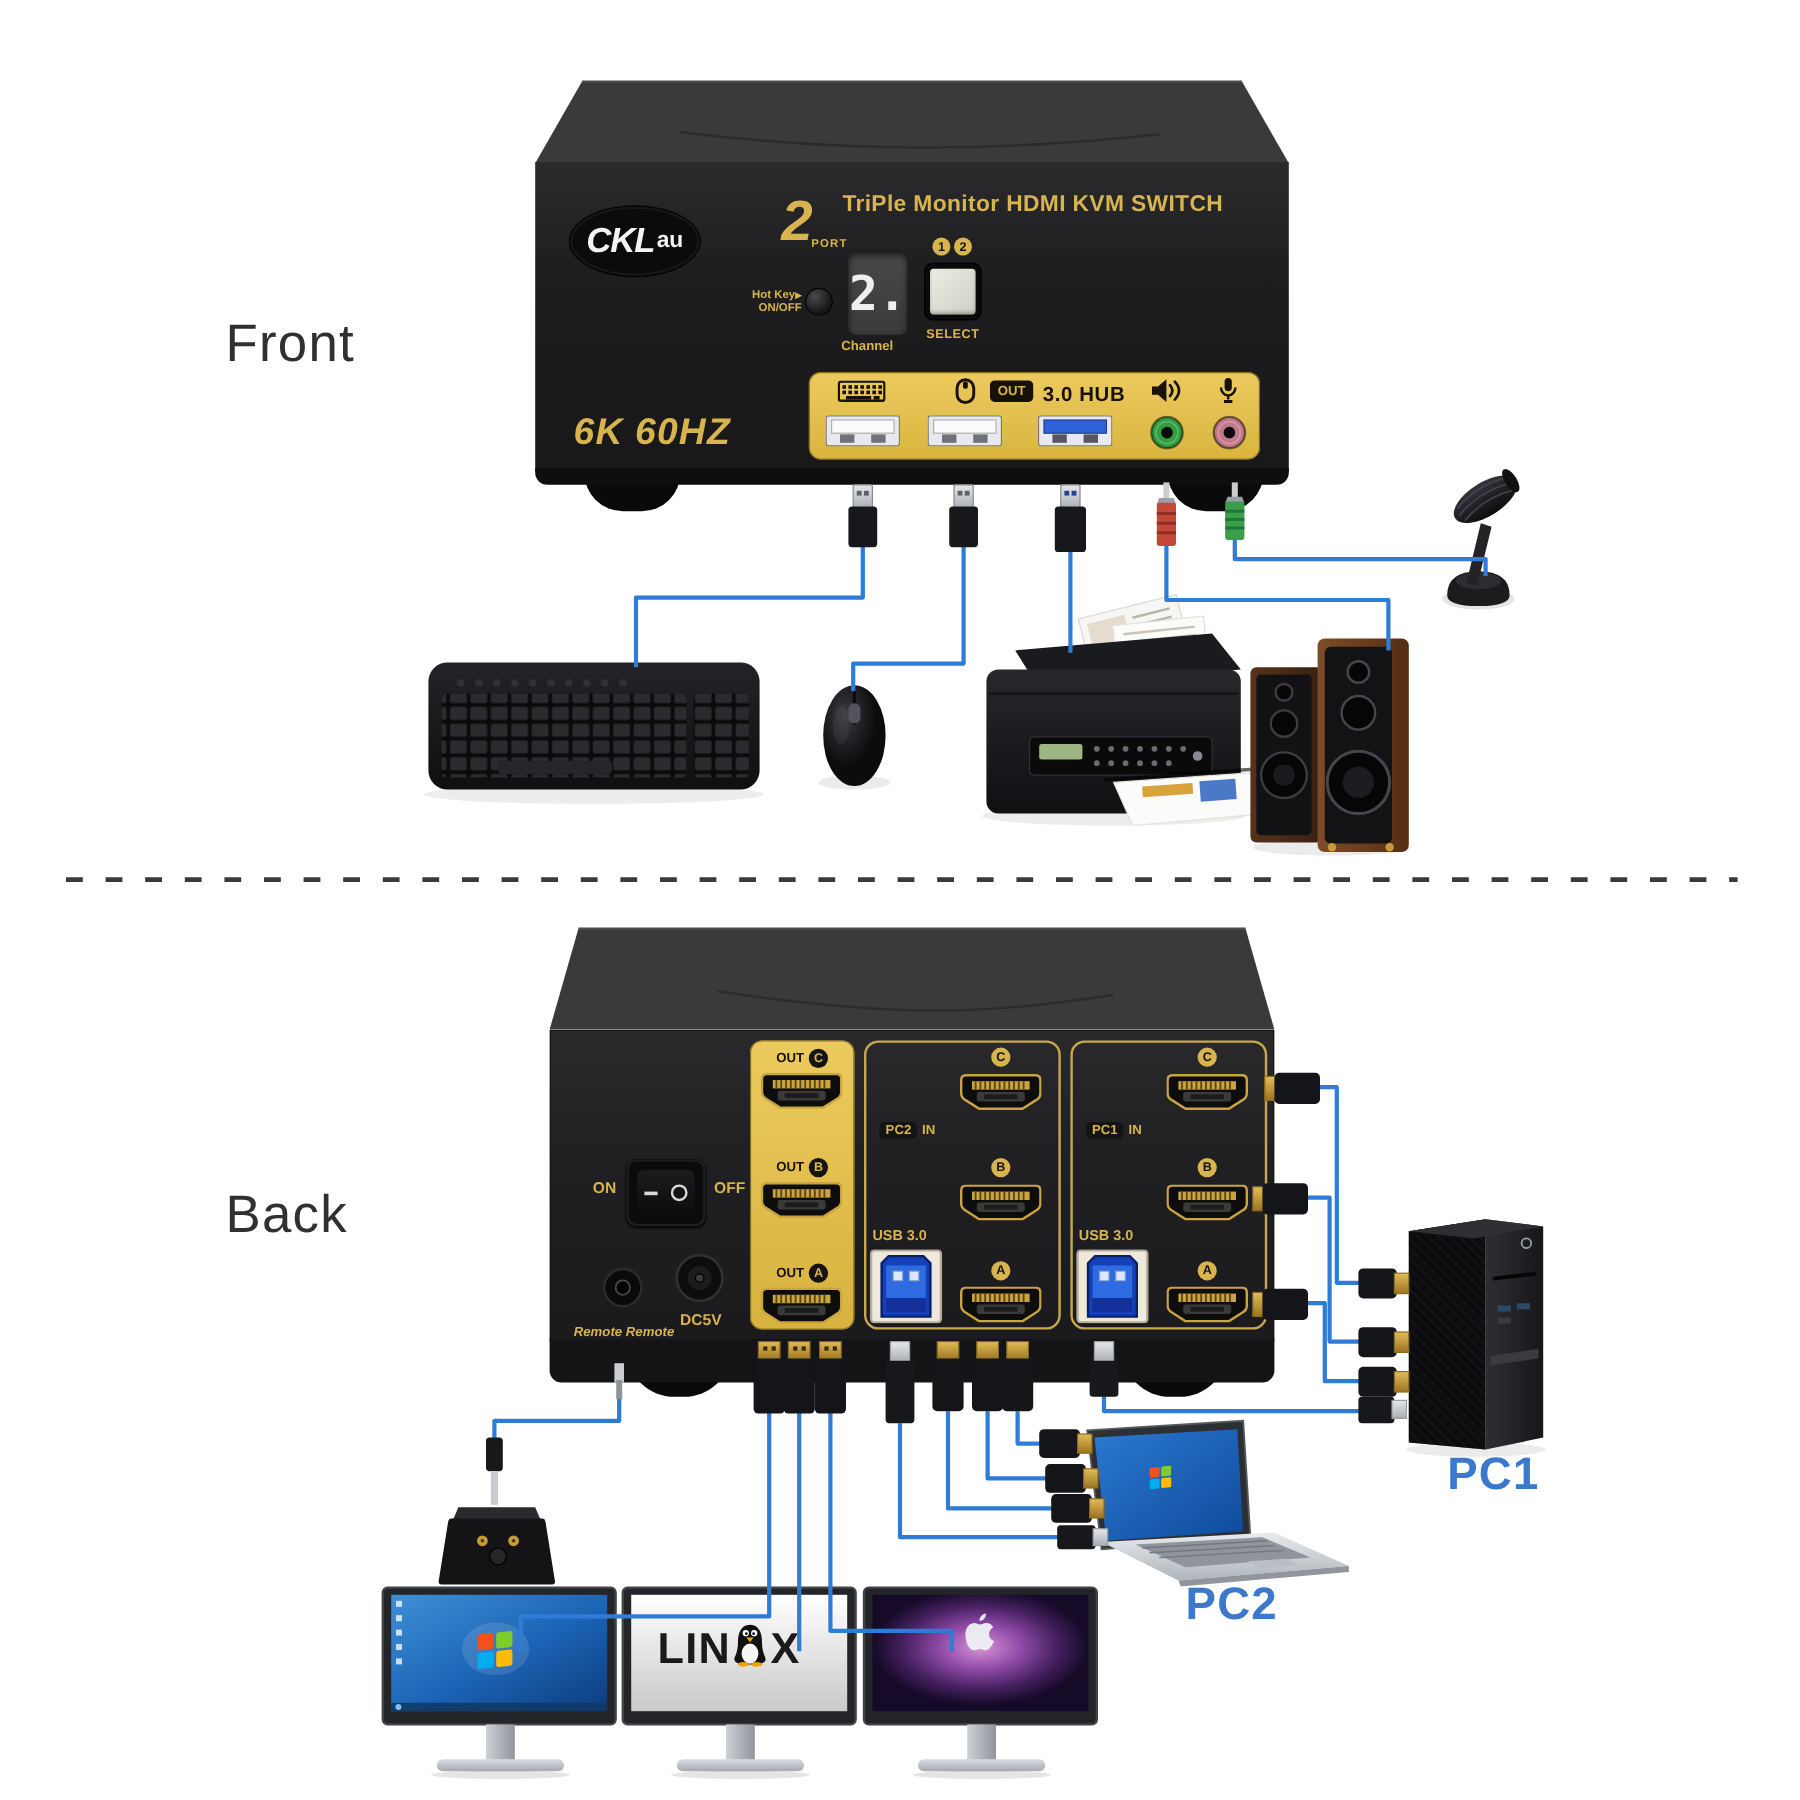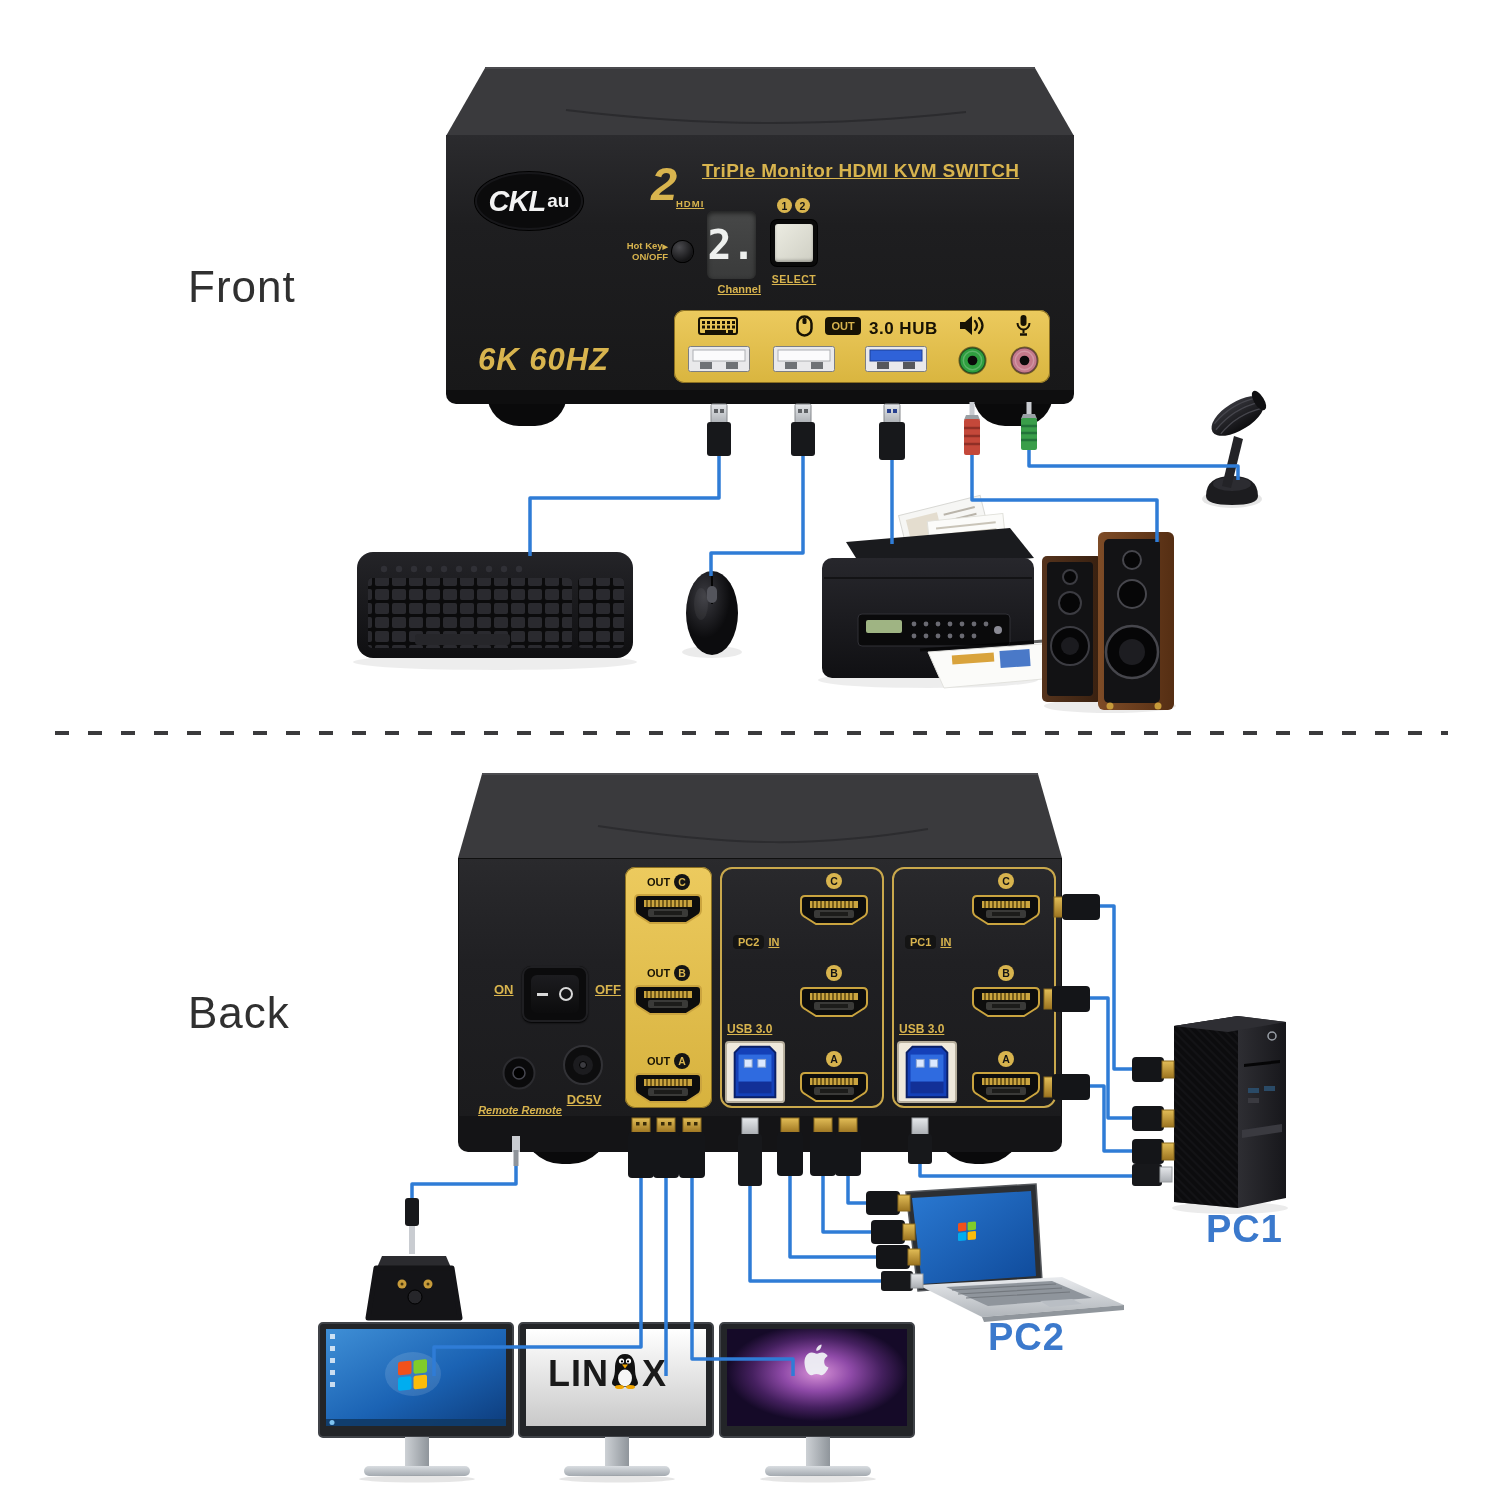--- a/index.html
+++ b/index.html
@@ -12,21 +12,21 @@
 
   
   .device{z-index:2;}
   .face-front{background:linear-gradient(#2b2b2e, #1e1e20 35%, #181819);}
   .face-back{background:linear-gradient(#2a2a2d, #202023 40%, #1b1b1d);
              box-shadow:inset 0 0 0 1px #101010;}
   .boxlip{background:#0e0e0f;border-radius:0 0 10px 10px;}
   .foot{background:#0a0a0b;border-radius:0 0 40px 40px;z-index:1;}
 
   .gold{color:#d8b44e;}
-  .goldb{color:#d8b44e;font-weight:bold;text-decoration:underline;}
+  .goldb{color:#d8b44e;font-weight:bold;}
   .strip{background:linear-gradient(#ecca5e,#d9b53f);border-radius:10px;
          box-shadow:inset 0 0 0 1px #8a6f22;}
   .blackb{color:#171204;font-weight:bold;}
 
   .out-badge{background:#171204;color:#d8b44e;font-weight:bold;font-size:11px;
              border-radius:4px;display:flex;align-items:center;justify-content:center;}
   .lc{width:16px;height:16px;border-radius:50%;font-size:10.5px;font-weight:bold;
       display:inline-flex;align-items:center;justify-content:center;}
   .lc-gold{background:#d8b44e;color:#141414;}
   .lc-black{background:#141414;color:#d8b44e;}
@@ -388,31 +388,31 @@
     </svg>
     <div class="a face-front" style="left:0;top:71px;width:628px;height:258px;"></div>
     <div class="a boxlip" style="left:0;top:326px;width:628px;height:14px;"></div>
 
     <div class="a logo" style="left:29px;top:108px;width:108px;height:58px;">
       <span class="b1">CKL</span>
       <span class="b2">au</span>
     </div>
 
     <div class="a gold" style="left:205px;top:92px;font-size:47px;font-style:italic;font-weight:bold;">2</div>
-    <div class="a goldb" style="left:230px;top:134px;font-size:9.5px;letter-spacing:1px;">HDMI</div>
+    <div class="a goldb" style="left:230px;top:134px;font-size:9.5px;letter-spacing:1px;">PORT</div>
     <div class="a goldb" style="left:256px;top:96px;width:345px;font-size:19px;letter-spacing:0.3px;">TriPle Monitor HDMI KVM SWITCH</div>
 
     <div class="a" style="left:156px;top:176px;width:66px;text-align:right;font-size:9.5px;font-weight:bold;line-height:1.2;color:#d8b44e;">
       <span>Hot Key</span><span style="font-size:7px;">▶</span><br>
       <span>ON/OFF</span>
     </div>
     <div class="a btn-round" style="left:226px;top:177px;width:21px;height:21px;"></div>
 
     <div class="a display7" style="left:261px;top:147px;width:49px;height:68px;font-size:40px;">2.</div>
-    <div class="a goldb" style="left:255px;top:219px;width:60px;text-align:right;font-size:11px;">Channel</div>
+    <div class="a goldb" style="left:255px;top:219px;width:60px;text-align:left;font-size:11px;">Channel</div>
 
     <div class="a" style="left:331px;top:134px;display:flex;gap:3px;">
       <span class="num-ind">1</span>
       <span class="num-ind">2</span>
     </div>
     <div class="a btn-select-outer" style="left:325px;top:156px;width:46px;height:46px;">
         <div class="btn-select-inner"></div>
       </div>
     <div class="a goldb" style="left:318px;top:209px;width:60px;text-align:center;font-size:10.5px;letter-spacing:0.5px;">SELECT</div>
 

